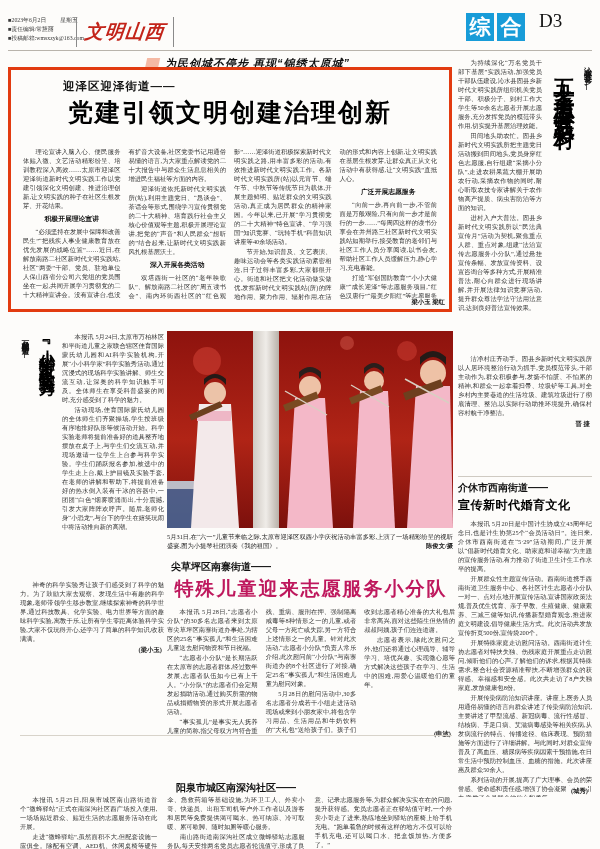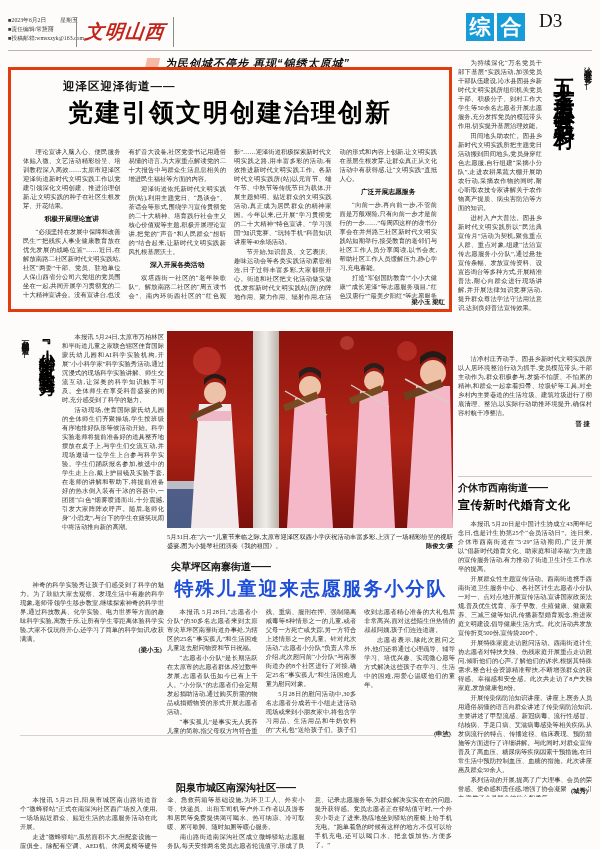--- a/index.html
+++ b/index.html
@@ -72,21 +72,21 @@
   .wb-cont { position:absolute; left:20px; top:580px; width:144px; height:132px; overflow:hidden; }
   
   .photo { position:absolute; left:167px; top:331px; width:286px; height:197px; overflow:hidden; }
   .caption { position:absolute; left:167px; top:532px; width:286px; font-size:6.3px;
     line-height:9px; text-align:justify; color:#222; }
   .credit { display:block; text-align:right; font-weight:bold; margin-top:-9px; }
   
   .ts { position:absolute; left:167px; top:560px; width:288px; }
   .ts-kicker { font-size:10px; margin-left:4px; }
   .ts-headline { font-family:"Liberation Sans", sans-serif; font-weight:900; font-size:19px;
-    letter-spacing:2px; color:#1d4ed8; text-align:center; margin:2px 0 5px; }
+    letter-spacing:2px; color:#be185d; text-align:center; margin:2px 0 5px; }
   .ts-body { position:relative; height:134px; overflow:hidden;
     column-count:3; column-gap:8px; column-fill:auto; }
   .ts-wrap { position:relative; }
   
   .btm-divider { position:absolute; left:20px; top:735px; width:432px; height:1px; background:#d8d3ca; }
   .yq { position:absolute; left:20px; top:741px; width:432px; }
   .yq-kicker { font-size:10px; text-align:center;margin-top:40px; }
   .yq-headline { font-family:"Liberation Sans", sans-serif; font-weight:900; font-size:20px;
     letter-spacing:2px; color:#000; text-align:center; margin:1px 0 4px; }
   .yq-body { position:relative; height:66px; overflow:hidden;

